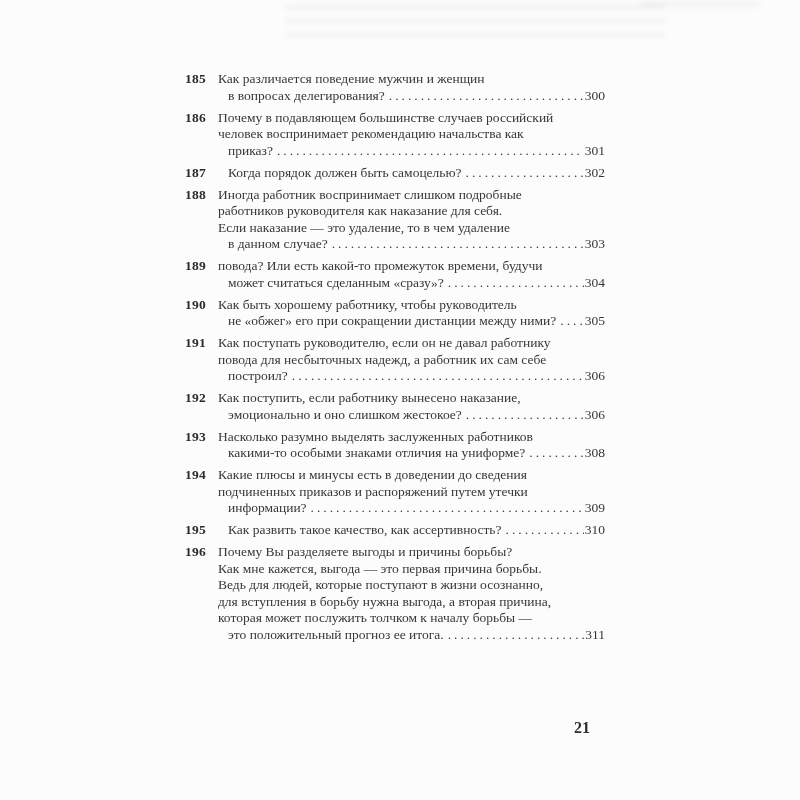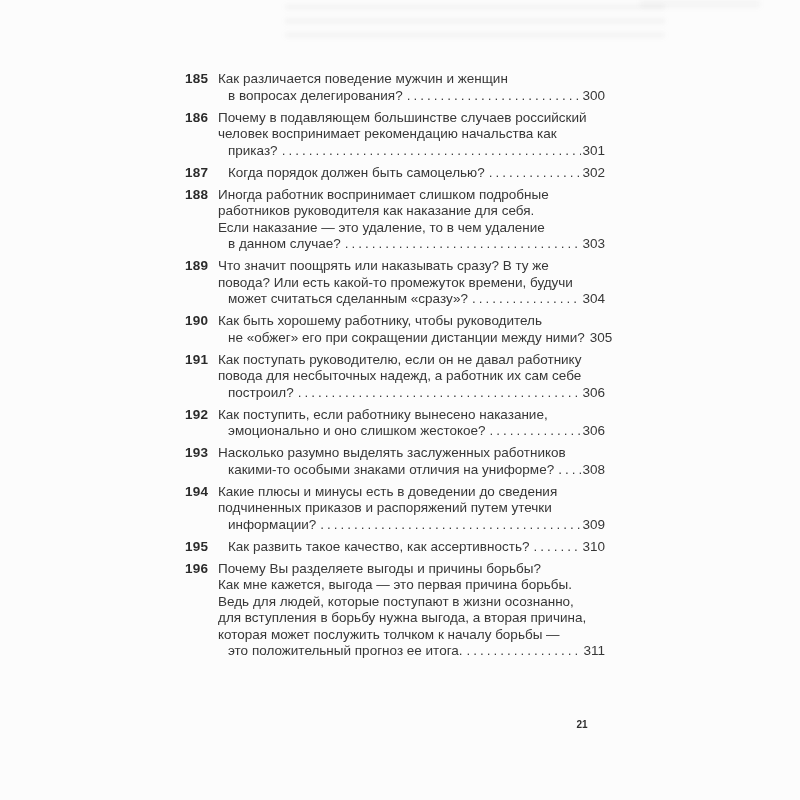--- a/index.html
+++ b/index.html
@@ -6,20 +6,21 @@
   body {
     width: 800px; height: 800px;
     background: #ffffff;
     font-family: "Liberation Sans", "DejaVu Sans", sans-serif;
     overflow: hidden;
   }
   .page {
     position: relative;
     width: 800px; height: 800px;
     background: #fcfcfc;
+    font-family: Liberation Serif, serif;
   }
   
   .smudge-a {
     position: absolute; left: 285px; top: 4px; width: 380px; height: 44px;
     background:
       linear-gradient(180deg, rgba(120,120,120,0.05) 0 6px, rgba(255,255,255,0) 6px 14px,
         rgba(120,120,120,0.06) 14px 20px, rgba(255,255,255,0) 20px 28px,
         rgba(120,120,120,0.05) 28px 34px, rgba(255,255,255,0) 34px 44px);
     filter: blur(2px);
     pointer-events: none;
@@ -69,21 +70,21 @@
   }
   .pg {
     flex: 0 0 auto;
     color: #373737;
   }
   .folio {
     position: absolute;
     left: 568px; top: 719px;
     width: 28px;
     text-align: center;
-    font-size: 10px;
+    font-size: 16px;
     font-weight: 700;
     color: #2e2e2e;
   }
 </style>
 </head>
 <body>
 
 <div class="page">
   <div class="smudge-a"></div>
   <div class="smudge-b"></div>
@@ -131,21 +132,20 @@
           <div class="lastline">
             <span class="txt">в данном случае?</span>
             <span class="leader">......................................................................................................................................................</span>
             <span class="pg">303</span>
           </div>
         </div>
       </div>
       <div class="entry">
         <span class="num">189</span>
         <div class="body">
-          <div class="line">Что значит поощрять или наказывать сразу? В ту же</div>
           <div class="line">повода? Или есть какой-то промежуток времени, будучи</div>
           <div class="lastline">
             <span class="txt">может считаться сделанным «сразу»?</span>
             <span class="leader">......................................................................................................................................................</span>
             <span class="pg">304</span>
           </div>
         </div>
       </div>
       <div class="entry">
         <span class="num">190</span>

